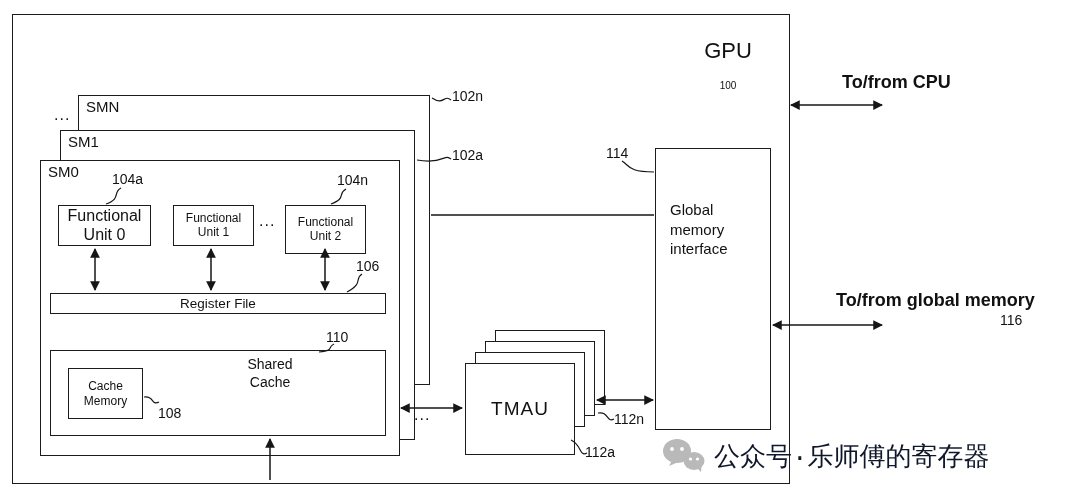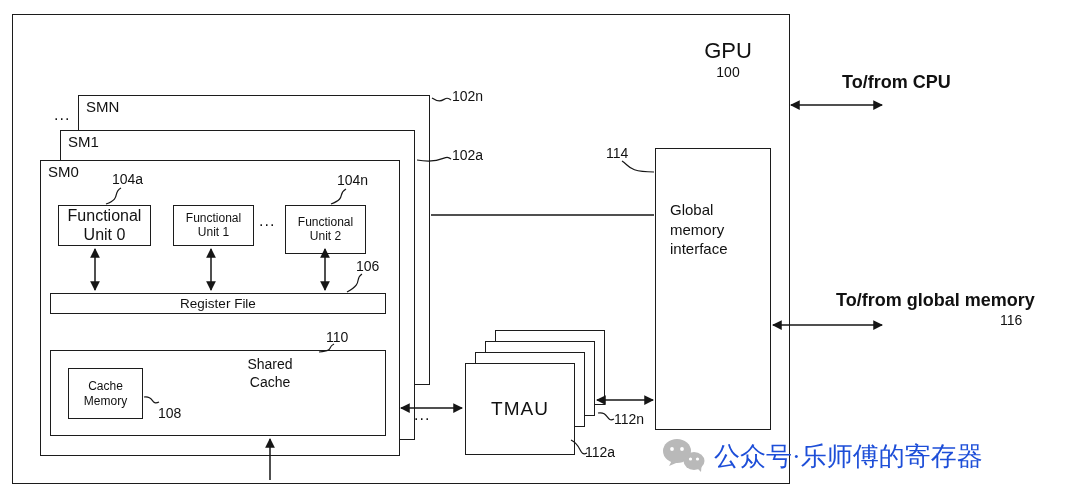--- a/index.html
+++ b/index.html
@@ -10,32 +10,32 @@
   .box{position:absolute;border:1.6px solid #1c1c1c;background:#fff;box-sizing:border-box;}
   .boxlabel{position:absolute;top:2px;left:7px;font-size:15px;}
   .cc{display:flex;align-items:center;justify-content:center;text-align:center;}
   .ref{position:absolute;font-size:14px;}
   .ellip{position:absolute;font-size:16px;letter-spacing:1px;}
   .extlabel{position:absolute;font-size:18px;font-weight:bold;}
   #svg-overlay{position:absolute;left:0;top:0;pointer-events:none;}
   .ln{stroke:#161616;stroke-width:1.5;fill:none;}
   .sq{stroke:#161616;stroke-width:1.2;fill:none;}
   #watermark{position:absolute;left:660px;top:437px;display:flex;align-items:center;gap:8px;
-    color:#1d4ed8;font-size:26px;font-family:Liberation Serif, serif;white-space:nowrap;}
+    color:#0f172a;font-size:26px;font-family:Liberation Mono, monospace;white-space:nowrap;}
 </style>
 </head>
 <body>
 
 <div id="canvas">
 
   <div class="box" style="left:12px;top:14px;width:778px;height:470px;background:transparent;"></div>
 
   <div style="position:absolute;left:688px;top:38px;width:80px;text-align:center;">
     <div style="font-size:22px;">GPU</div>
-    <div style="font-size:14px;">100</div>
+    <div style="font-size:10px;margin-top:16px;">100</div>
   </div>
 
   <div class="box" style="left:78px;top:95px;width:352px;height:290px;">
     <span class="boxlabel">SMN</span>
   </div>
   <div class="box" style="left:60px;top:130px;width:355px;height:310px;">
     <span class="boxlabel">SM1</span>
   </div>
   <div class="ellip" style="left:54px;top:106px;">...</div>
   <div class="box" style="left:40px;top:160px;width:360px;height:296px;">

